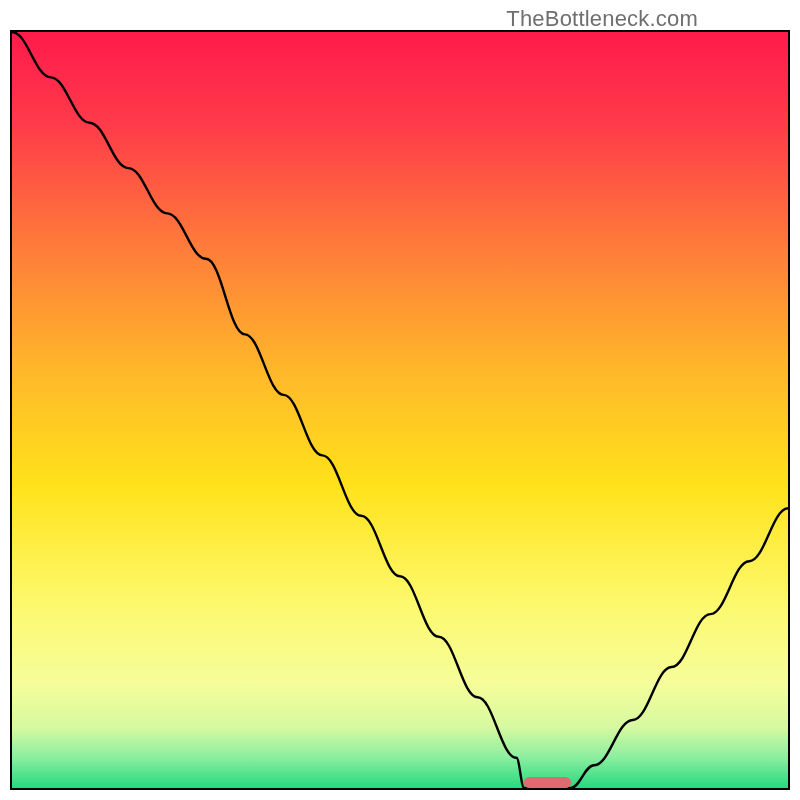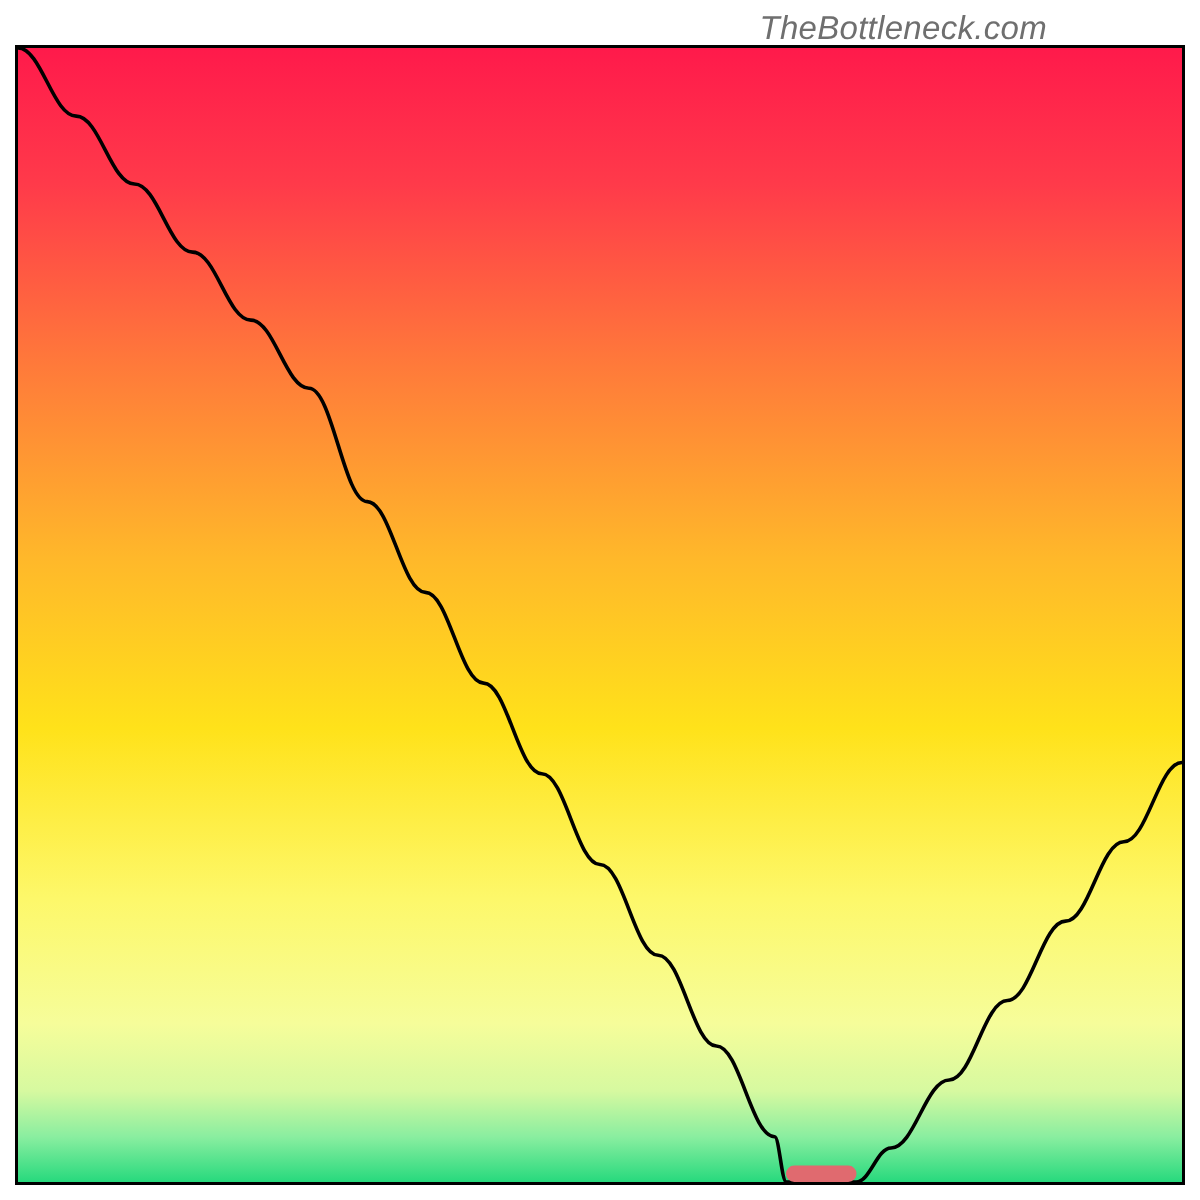--- a/index.html
+++ b/index.html
@@ -7,21 +7,20 @@
     padding: 0;
     width: 800px;
     height: 800px;
     background: #ffffff;
     font-family: -apple-system, BlinkMacSystemFont, "Segoe UI", Arial, sans-serif;
   }
   .container {
     position: relative;
     width: 712px;
     height: 800px;
-    font-style: italic;
   }
   .watermark {
     position: absolute;
     top: 6px;
     right: 14px;
     color: #6f6f6f;
     font-size: 22px;
     font-weight: 500;
     letter-spacing: 0.2px;
     z-index: 50;

